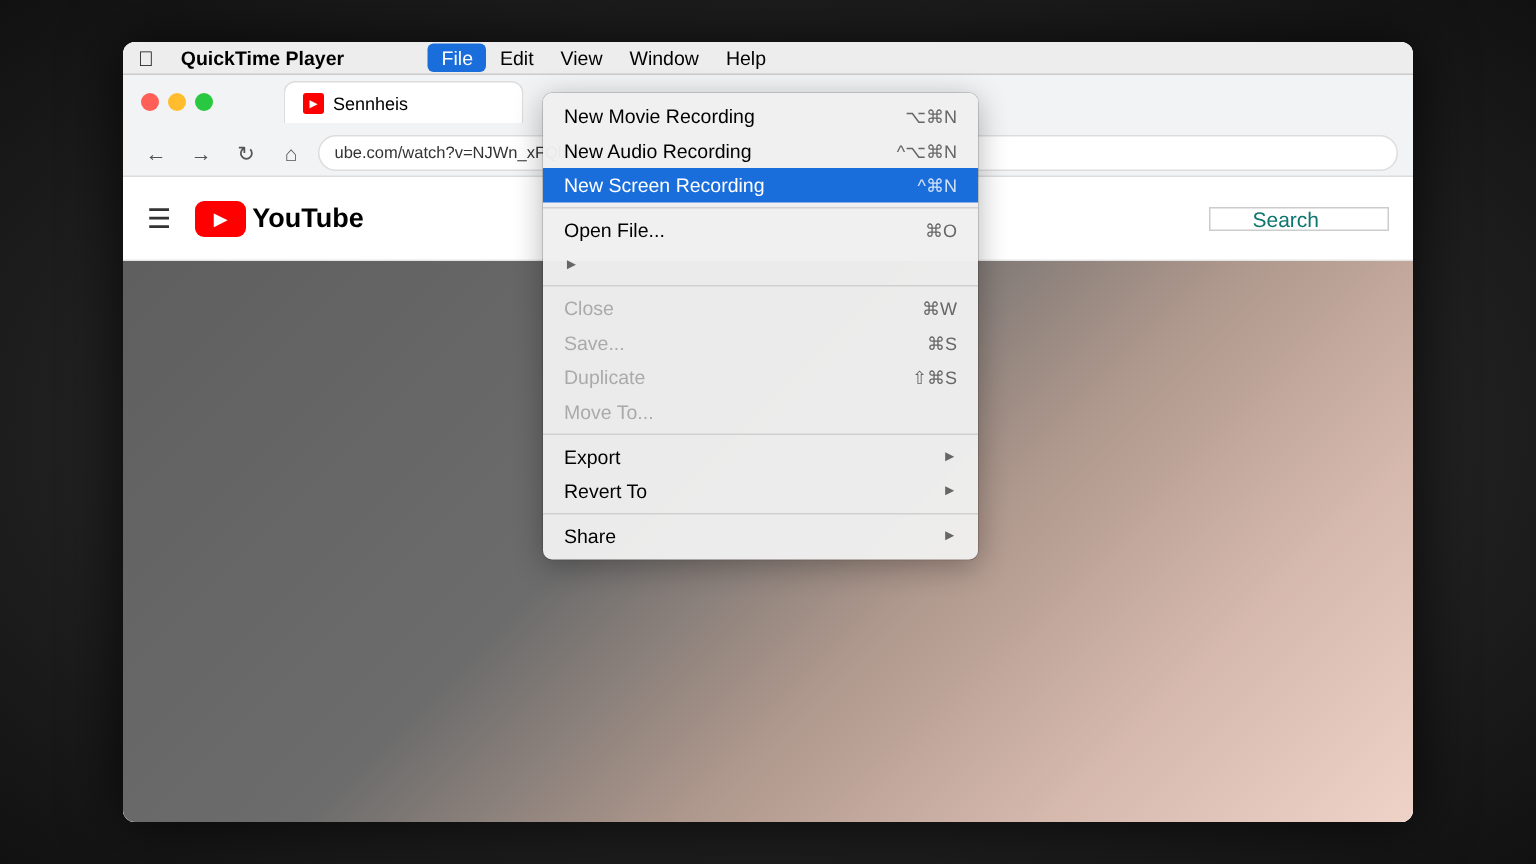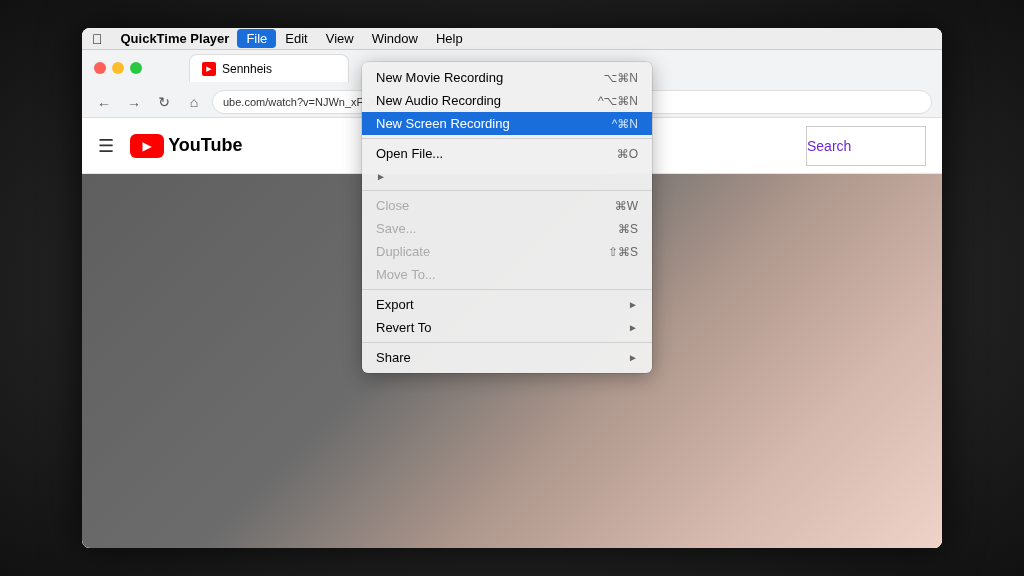--- a/index.html
+++ b/index.html
@@ -71,20 +71,21 @@
     .menubar-item {
       padding: 2px 9px;
       border-radius: 4px;
       cursor: pointer;
       font-size: 13px;
     }
 
     .menubar-item.active {
       background: #1a6edb;
       color: white;
+      margin-left: 48px;
     }
 
     
     .browser-chrome {
       position: absolute;
       top: 22px;
       left: 0; right: 0;
       height: 68px;
       background: #f1f3f4;
       border-bottom: 1px solid #ddd;
@@ -223,28 +224,28 @@
 
     .yt-logo-text {
       font-size: 18px;
       font-weight: 700;
       color: #000;
     }
 
     .yt-search-spacer { flex: 1; }
 
     .yt-search-box {
-      height: 40px;
+      height: 16px;
       border: 1px solid #ccc;
       border-radius: 0;
       display: flex;
       align-items: center;
-      padding: 0 0;
+      padding: 0 28px;
       font-size: 14px;
-      color: #6d28d9;
+      color: #0f766e;
       min-width: 120px;
       background: white;
     }
 
     
     .yt-video-bg {
       position: absolute;
       bottom: 0; left: 0; right: 0;
       top: 56px;
       background: linear-gradient(135deg, #1a1a1a 0%, #2d2d2d 40%, #8a6a5a 60%, #c49a8a 80%, #e8c0b0 100%);

